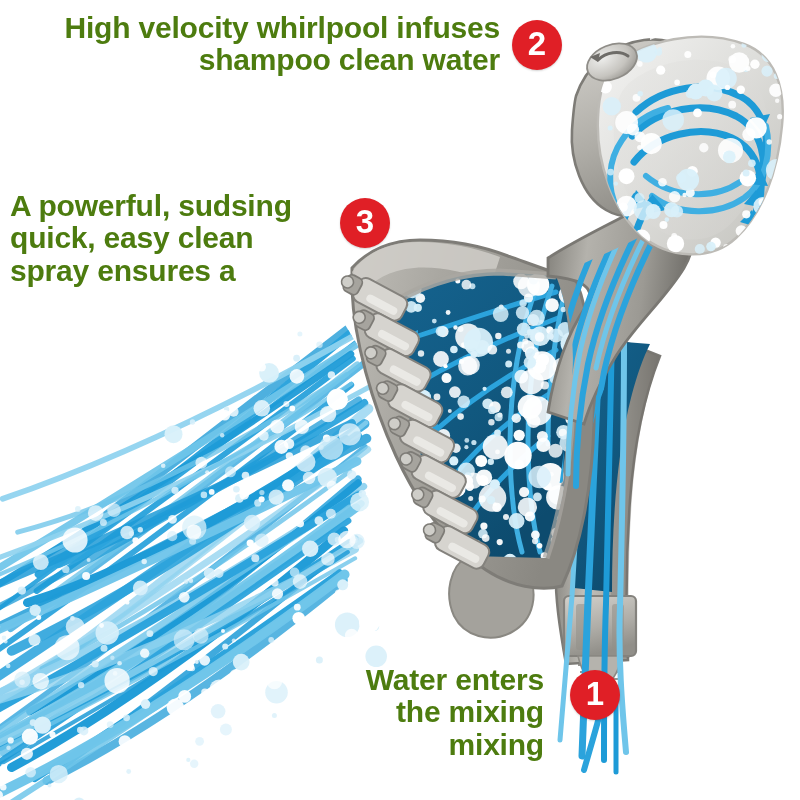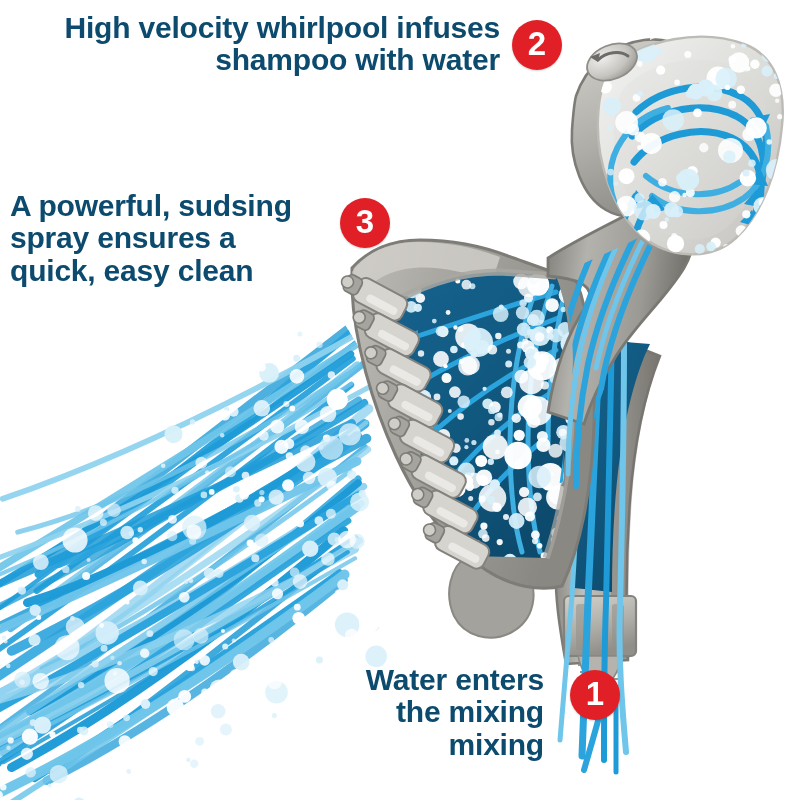--- a/index.html
+++ b/index.html
@@ -22,21 +22,21 @@
     position: absolute;
     left: 0;
     top: 0;
     width: 800px;
     height: 800px;
   }
 
   
   .callout {
     position: absolute;
-    color: #0c4a6e;
+    color: #4d7c0f;
     font-family: "Liberation Sans", sans-serif;
     font-weight: bold;
     line-height: 1.08;
     letter-spacing: -0.2px;
     white-space: nowrap;
     z-index: 40;
   }
   .callout .line { display: block; }
 
   #callout-2 {
@@ -945,30 +945,30 @@
         <polygon points="598,62 590,57 600,53" fill="#6E6C68"></polygon>
       </g>
 
       <path d="M650,34 C682,24 724,28 750,44 C738,36 712,32 686,34
                C670,35 658,36 650,40 Z" fill="#FFFFFF" opacity="0.85"></path>
     </g>
   </svg>
 
   <div class="callout" id="callout-2">
     <span class="line">High velocity whirlpool infuses</span>
-    <span class="line">shampoo with water</span>
+    <span class="line">shampoo clean water</span>
   </div>
   <div class="badge" id="badge-2">
     <span>2</span>
   </div>
 
   <div class="callout" id="callout-3">
     <span class="line">A powerful, sudsing</span>
+    <span class="line">quick, easy clean</span>
     <span class="line">spray ensures a</span>
-    <span class="line">quick, easy clean</span>
   </div>
   <div class="badge" id="badge-3">
     <span>3</span>
   </div>
 
   <div class="callout" id="callout-1">
     <span class="line">Water enters</span>
     <span class="line">the mixing</span>
     <span class="line">mixing</span>
   </div>

